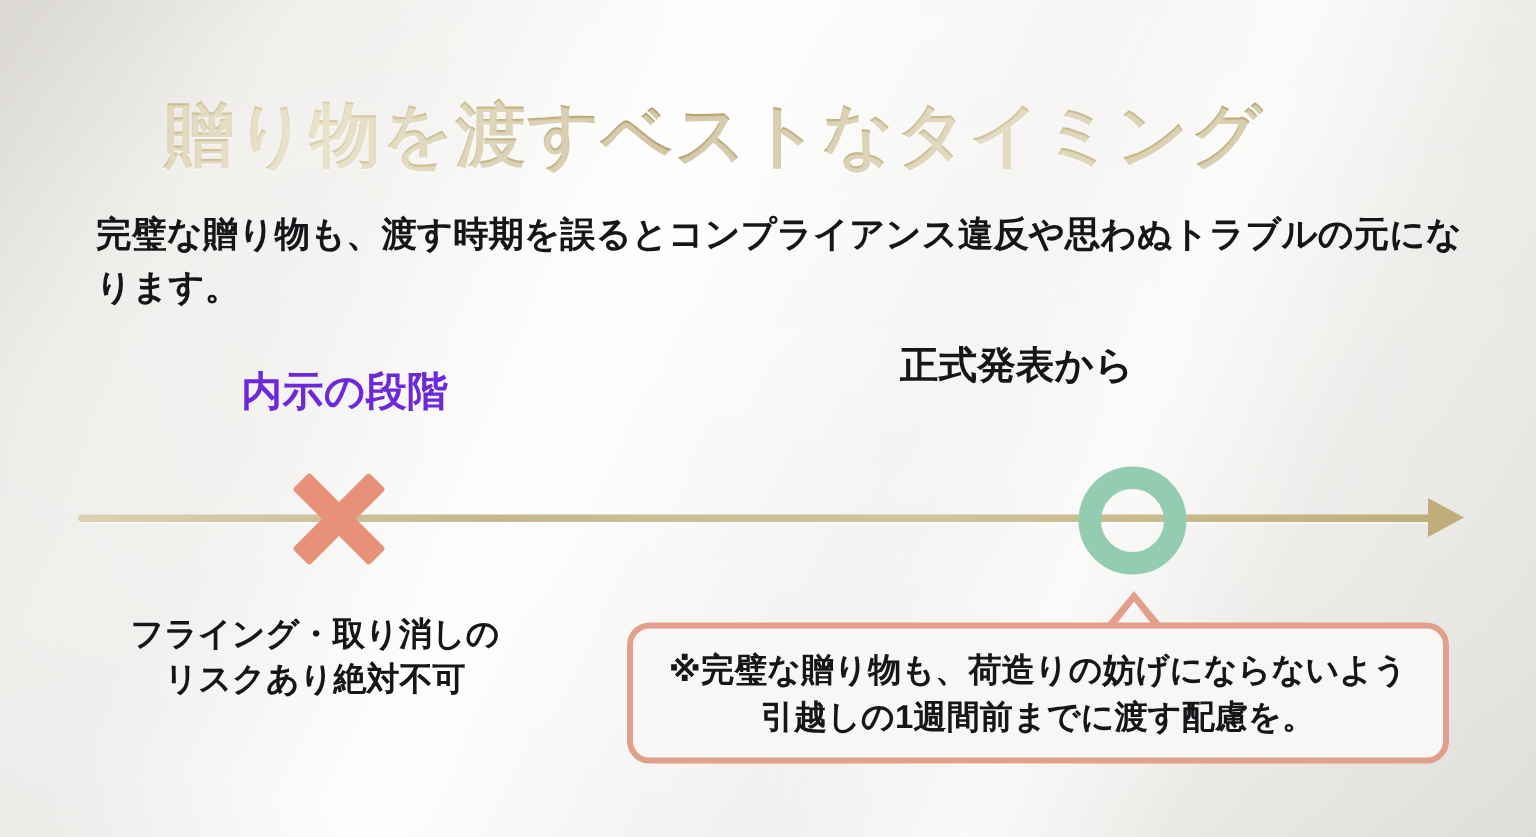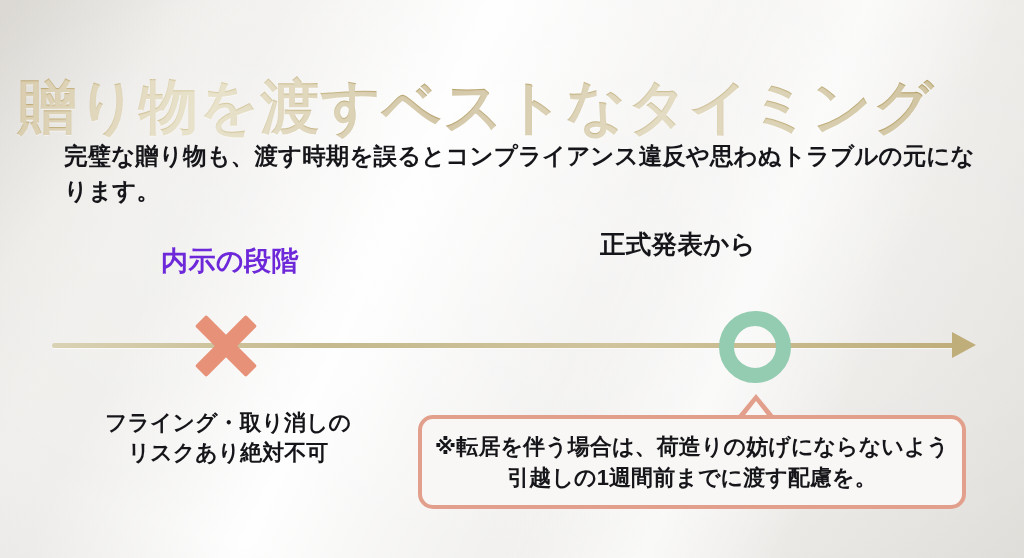--- a/index.html
+++ b/index.html
@@ -73,21 +73,21 @@
   }
 
   
   .title {
     position: absolute;
     top: 28px;
     left: 0;
     width: 952px;
     text-align: center;
     font-family: "Liberation Serif", "DejaVu Serif", serif;
-    font-size: 59px;
+    font-size: 47px;
     font-weight: 700;
     letter-spacing: 1px;
     color: #b8a677;
     background: linear-gradient(100deg, #b9a169 0%, #d8cda4 22%, #b09a61 46%, #cdbf93 70%, #a8914f 100%);
     -webkit-background-clip: text;
     background-clip: text;
     -webkit-text-fill-color: transparent;
     text-shadow: 0 1px 1px rgba(255,255,255,0.45);
     white-space: nowrap;
   }
@@ -183,21 +183,21 @@
     font-weight: 700;
     line-height: 1.28;
     color: #16161a;
     letter-spacing: 0.3px;
   }
   .label-top-right .l2 { display: block; }
 
   .caption-bottom-left {
     position: absolute;
     top: 408px;
-    left: 78px;
+    left: 60px;
     width: 300px;
     text-align: center;
     font-size: 22px;
     font-weight: 700;
     line-height: 1.36;
     color: #16161a;
   }
   .caption-bottom-left .l2 { display: block; }
 
   
@@ -277,18 +277,18 @@
 
   <div class="label-top-right">
     <span>正式発表から</span>
   </div>
   <div class="o-marker"></div>
 
   <div class="note-pointer-outer"></div>
   <div class="note-pointer-inner"></div>
   <div class="note-box">
     <div class="note-text">
-      <span>※転居を伴う場合は、荷造りの妨げにならないよう</span>
+      <span>※完璧な贈り物も、荷造りの妨げにならないよう</span>
       <span class="l2">引越しの1週間前までに渡す配慮を。</span>
     </div>
   </div>
 
 </div>
 
 </body></html>

